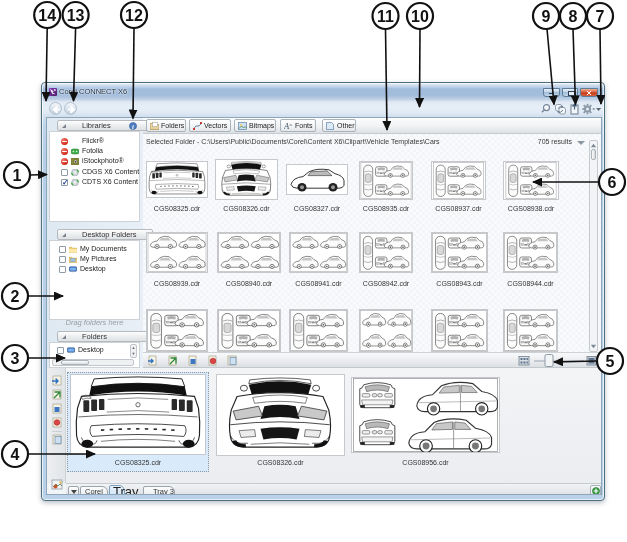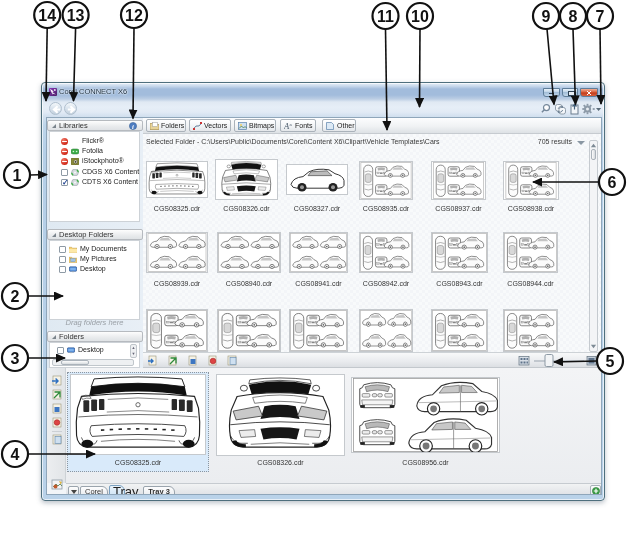--- a/index.html
+++ b/index.html
@@ -43,23 +43,23 @@
 #searchdrop { position:absolute; right:4px; top:4px; width:0; height:0;
   border-left:3px solid transparent; border-right:3px solid transparent; border-top:4px solid #5a6b7a; }
 
 #content { position:absolute; left:4px; top:34px; width:556px; height:378px;
   background:#f2f5f8; border:1px solid #8fa6ba; overflow:hidden; }
 .checker { background-image:
    linear-gradient(45deg,#f3f5f8 25%,transparent 25%,transparent 75%,#f3f5f8 75%),
    linear-gradient(45deg,#f3f5f8 25%,transparent 25%,transparent 75%,#f3f5f8 75%);
   background-size:6px 6px; background-position:0 0,3px 3px; background-color:#f8fafb; }
 
-.panelhdr { position:absolute; left:0; width:96px; height:11px;
+.panelhdr { position:absolute; left:10px; width:96px; height:11px;
   background:linear-gradient(#fdfdfd,#e9ebed 60%,#dfe2e5); border:1px solid #b6babf; border-radius:2px;
-  font-size:7.5px; color:#333; line-height:10px; padding-left:11px; }
+  font-size:7.5px; color:#333; line-height:10px; padding-left:24px; }
 .panelhdr:before { content:""; position:absolute; left:4px; top:3px; width:0; height:0;
   border-bottom:4px solid #7b848c; border-left:4px solid transparent; }
 .panelbody { position:absolute; left:2px; width:91px; background:#fff; border:1px solid #cdd2d7; }
 .pitem { position:absolute; left:0; width:100%; height:10px; font-size:7px; color:#222; white-space:nowrap; }
 .pitem .cb { position:absolute; left:11px; top:1px; width:7px; height:7px; background:#fff;
   border:1px solid #8e9aa5; border-radius:1px; }
 .pitem .cb.checked:after { content:"\2713"; position:absolute; left:0px; top:-2px; font-size:8px; color:#1c3f8f; font-weight:bold;}
 .pitem .noicon { position:absolute; left:11px; top:1px; width:7px; height:7px; border-radius:50%;
   background:radial-gradient(circle at 35% 30%, #f07a6a, #d02818 70%); }
 .pitem .noicon:after{ content:""; position:absolute; left:1px; top:2.7px; width:5px; height:1.6px; background:#fff; border-radius:1px;}
@@ -590,21 +590,21 @@
           </div>
       <div class="tlabel" style="left:304px; top:341px; width:149px;">CGS08956.cdr</div>
     </div>
     <div id="traytabs">
       <div class="abs" style="left:19px; top:365px; right:0; height:12px; background:linear-gradient(#f2f3f4,#dfe2e6); border-top:1px solid #c6cbd0;"></div>
       <div class="abs" style="left:21px; top:368px; width:11px; height:10px; background:linear-gradient(#fdfdfd,#e4e7ea); border:1px solid #9aa4ad; border-radius:2px;">
         <div class="abs" style="left:2px; top:3px; width:0; height:0; border-left:3px solid transparent; border-right:3px solid transparent; border-top:4px solid #444;"></div>
       </div>
       <div class="abs" style="left:33px; top:368px; width:28px; height:11px; background:linear-gradient(#fdfdfe,#e8ebee); border:1px solid #9aa4ad; border-radius:2px 6px 0 0; font-size:7.5px; color:#333; text-align:center; line-height:10px;">Corel</div>
       <div class="abs" style="left:62px; top:367px; width:16px; height:12px; background:linear-gradient(#eaf3fb,#cfe4f5); border:1px solid #7aa0c0; border-radius:2px 6px 0 0; font-size:13px; color:#222; line-height:11px;"><span style="margin-left:3px;">Tray 2</span> </div>
-      <div class="abs" style="left:96px; top:368px; width:32px; height:11px; background:linear-gradient(#fdfdfe,#e8ebee); border:1px solid #9aa4ad; border-radius:2px 6px 0 0; font-size:7.5px; color:#333; text-align:center; line-height:10px;font-weight:bold;">Tray 3</div>
+      <div class="abs" style="left:96px; top:368px; width:32px; height:11px; background:linear-gradient(#fdfdfe,#e8ebee); border:1px solid #9aa4ad; border-radius:2px 6px 0 0; font-size:7.5px; color:#333; text-align:right; line-height:10px;">Tray 3</div>
       <div class="abs" style="left:543px; top:367px; width:11px; height:11px; background:linear-gradient(#fcfdfd,#e7eaed); border:1px solid #a8b1b9; border-radius:2px;">
         <svg class="abs" style="left:1px;top:1px;" width="8" height="8" viewBox="0 0 8 8">
               <circle cx="4" cy="4" r="3.6" fill="#3c9e47" stroke="#20732a" stroke-width=".5"></circle>
               <path d="M4 1.8 v4.4 M1.8 4 h4.4" stroke="#fff" stroke-width="1.2"></path>
             </svg>
       </div>
     </div>
   </div>
 </div>
 <svg id="overlay" viewBox="0 0 627 542">

